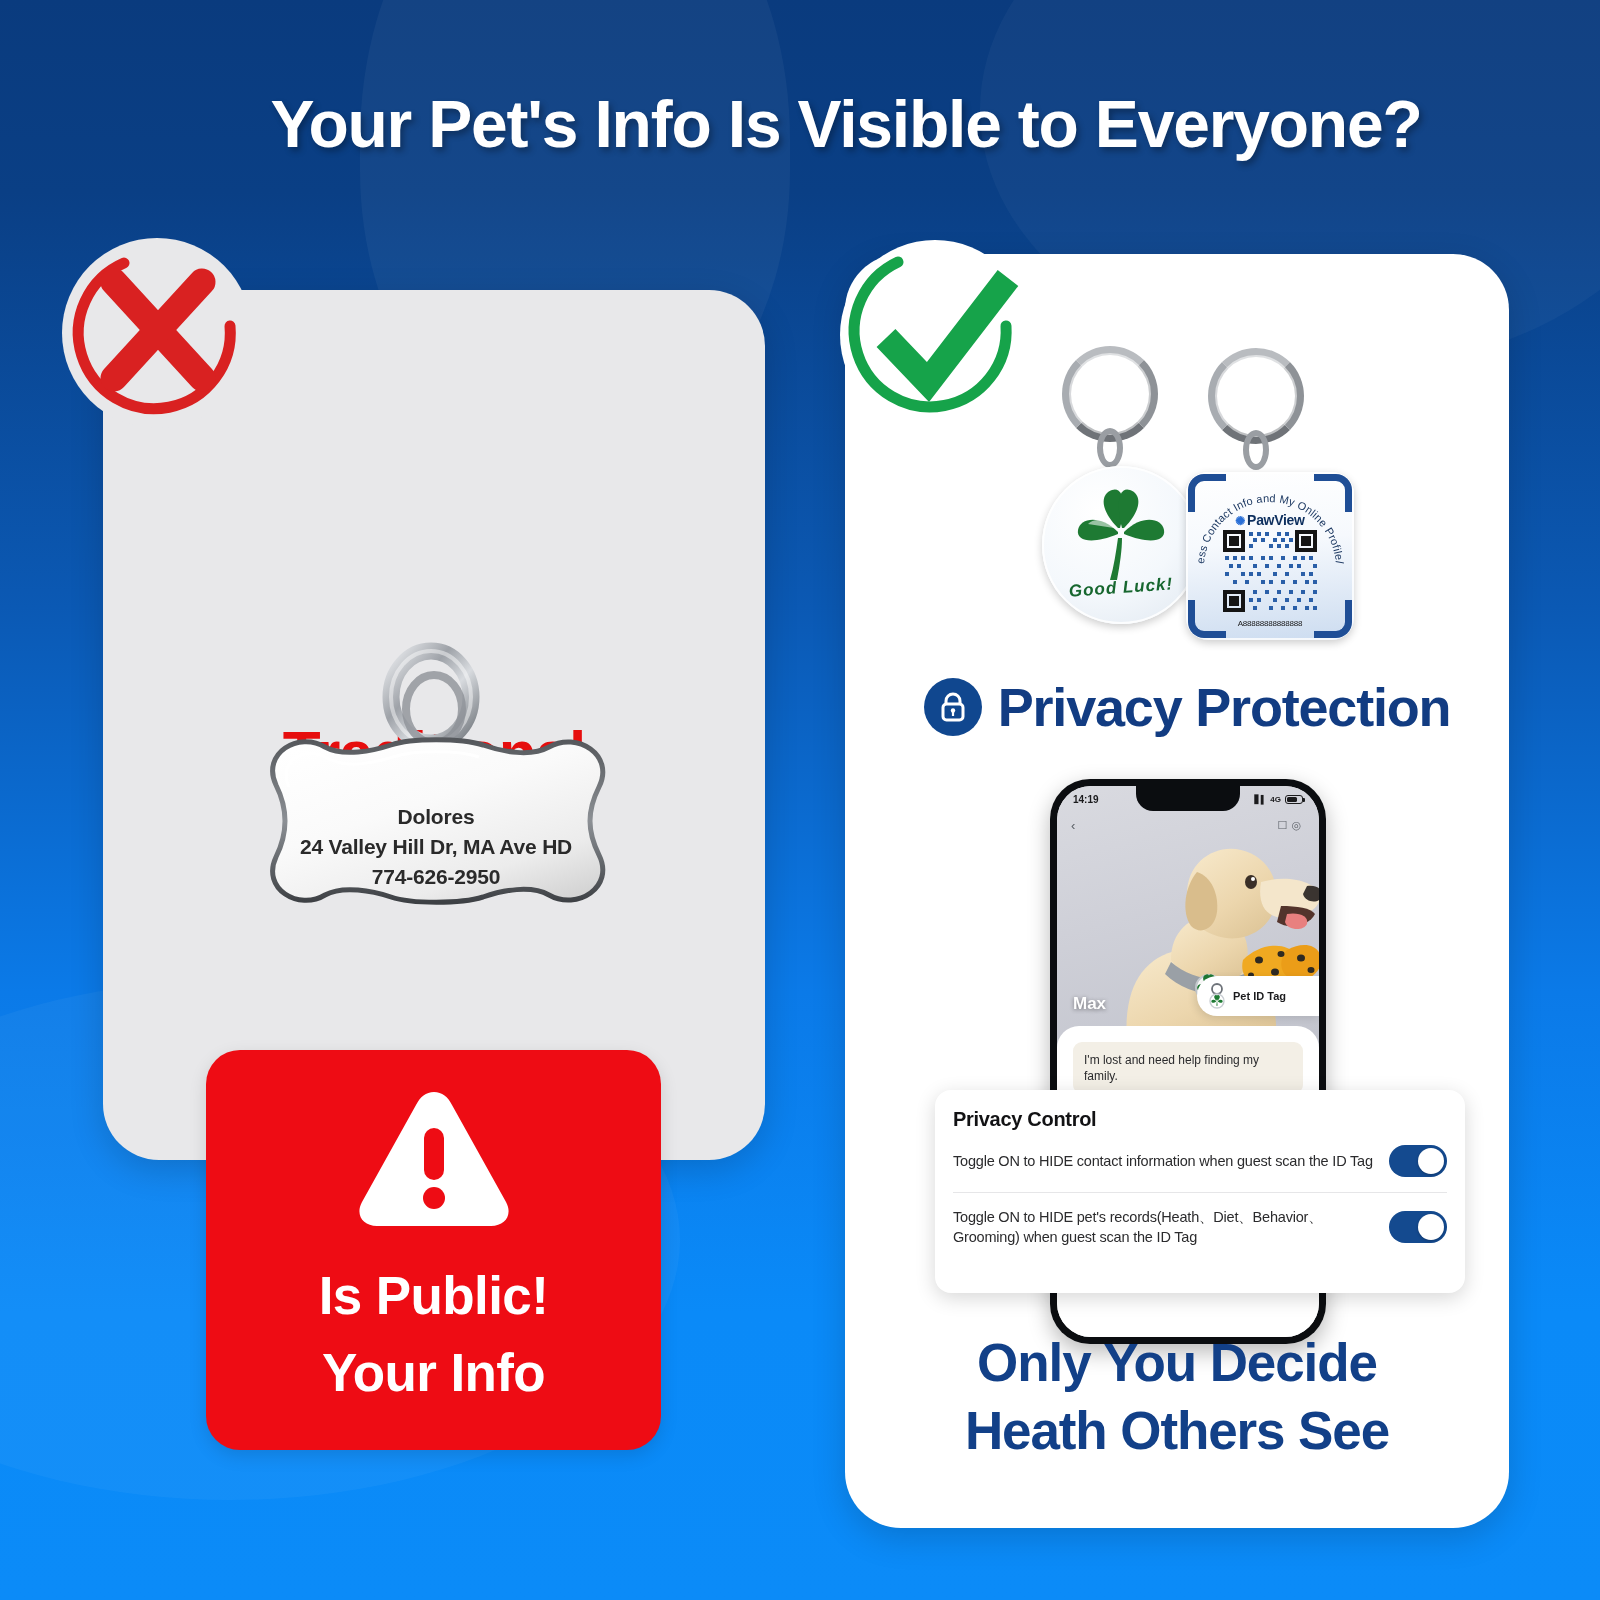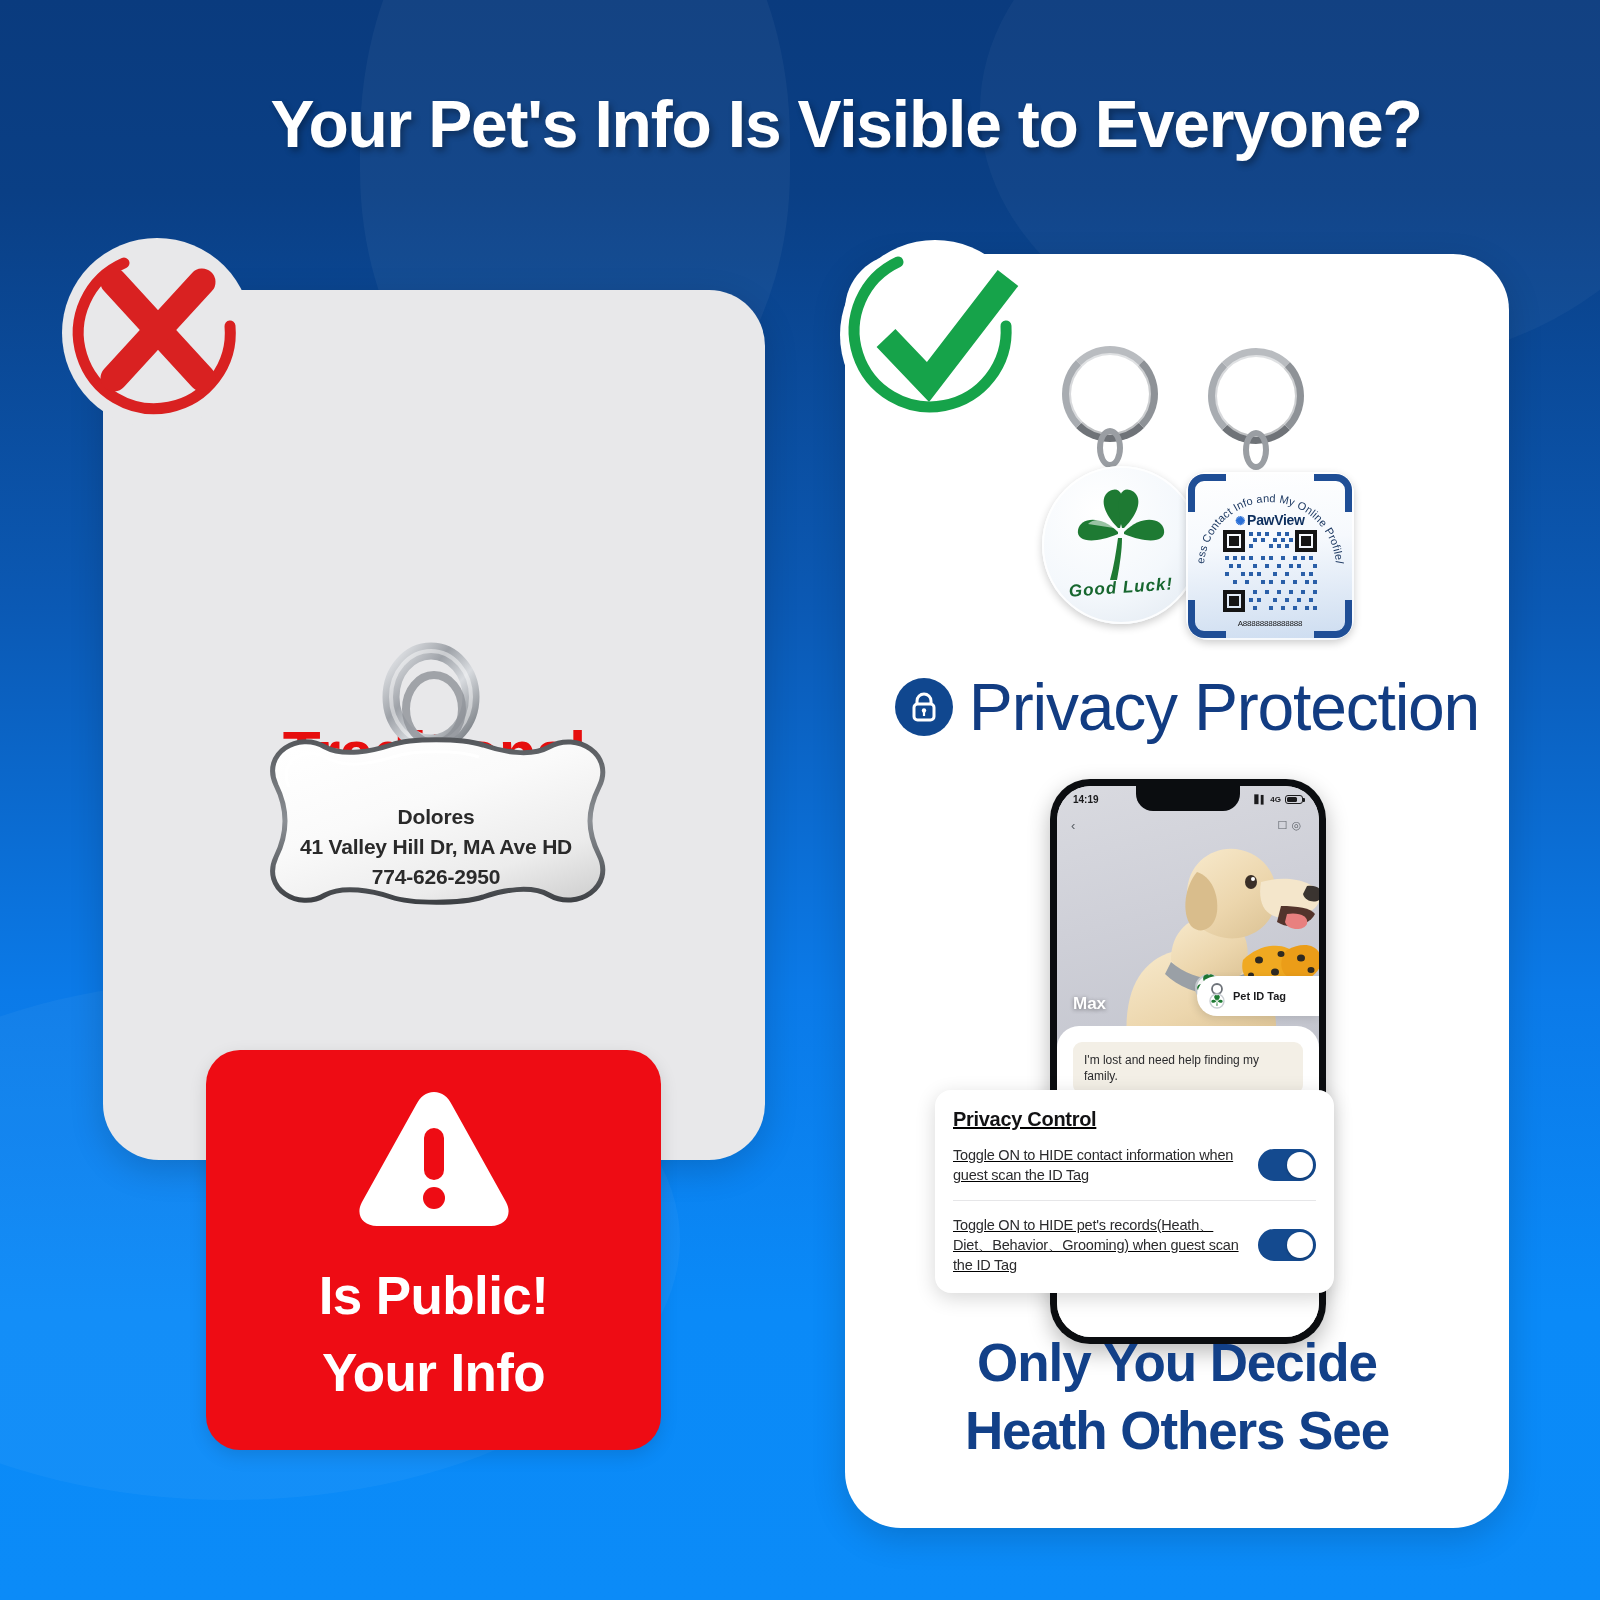--- a/index.html
+++ b/index.html
@@ -198,21 +198,21 @@
     width: 640px; height: 66px;
     display: flex; align-items: center; justify-content: center; gap: 16px;
   }
   #lock-badge {
     width: 58px; height: 58px; border-radius: 50%;
     background: #10478f;
     display: flex; align-items: center; justify-content: center;
     flex: none;
   }
   #privacy-head .ph-text {
-    color: #123c82; font-size: 66px; font-weight: normal;
+    color: #123c82; font-size: 54px; font-weight: bold;
     letter-spacing: -1.2px; white-space: nowrap;
   }
 
   
   #phone {
     position: absolute; left: 205px; top: 525px;
     width: 276px; height: 565px;
     background: #0b0d10;
     border-radius: 40px;
     padding: 7px;
@@ -291,27 +291,26 @@
     display: flex; align-items: center; gap: 7px;
     margin-top: 16px;
   }
   #contacts-row .c-label { font-size: 14px; font-weight: bold; color: #121214; }
   #parent-label { margin-top: 13px; font-size: 9.5px; color: #9a9aa0; }
   #parent-value { margin-top: 4px; font-size: 11px; color: #1b1b1d; }
 
   
   #privacy-panel {
     position: absolute; left: 935px; top: 1090px;
-    width: 399px; height: 203px;
+    width: 530px; height: 203px;
     background: #ffffff;
     border-radius: 16px;
     box-shadow: 0 5px 20px rgba(0,0,0,0.16);
     padding: 18px 18px 0 18px;
     z-index: 8;
-    text-decoration: underline;
   }
   #pc-title {
     font-size: 20px; font-weight: bold; color: #121214;
     letter-spacing: -0.3px;
   }
   .pc-row {
     display: flex; align-items: center; justify-content: space-between;
     gap: 14px;
   }
   #pc-row-1 { margin-top: 14px; padding-bottom: 15px; }
@@ -399,21 +398,21 @@
                  C 152 256, 122 250, 104 260
                  C 78 276, 40 254, 55 222
                  C 67 198, 67 174, 55 150 Z" fill="url(#tagFace)" stroke="url(#tagEdge)" stroke-width="5"></path>
         <path d="M 68 152
                  C 56 126, 84 110, 106 123
                  C 126 134, 152 128, 172 122
                  C 192 115, 238 115, 258 122" fill="none" stroke="rgba(255,255,255,0.9)" stroke-width="3"></path>
       </svg>
       <div id="bone-text">
         <div>Dolores</div>
-        <div>41 Valley Hill Dr, MA Ave HD</div>
+        <div>24 Valley Hill Dr, MA Ave HD</div>
         <div>774-626-2950</div>
       </div>
     </div>
 
     <div id="warn-box">
       <svg id="warn-icon" viewBox="0 0 160 148">
         <path d="M80 8 C 88 8, 94 13, 98 21 L 152 118 C 159 131, 151 142, 137 142 L 23 142
                  C 9 142, 1 131, 8 118 L 62 21 C 66 13, 72 8, 80 8 Z" fill="#ffffff"></path>
         <rect x="70" y="44" width="20" height="52" rx="10" fill="#ee0c14"></rect>
         <circle cx="80" cy="114" r="11" fill="#ee0c14"></circle>

